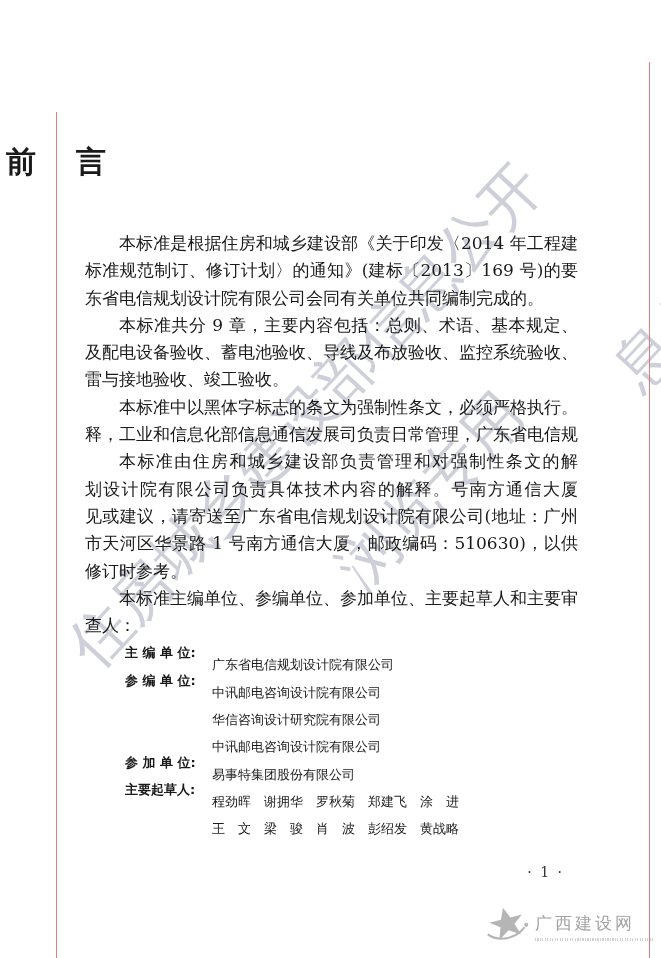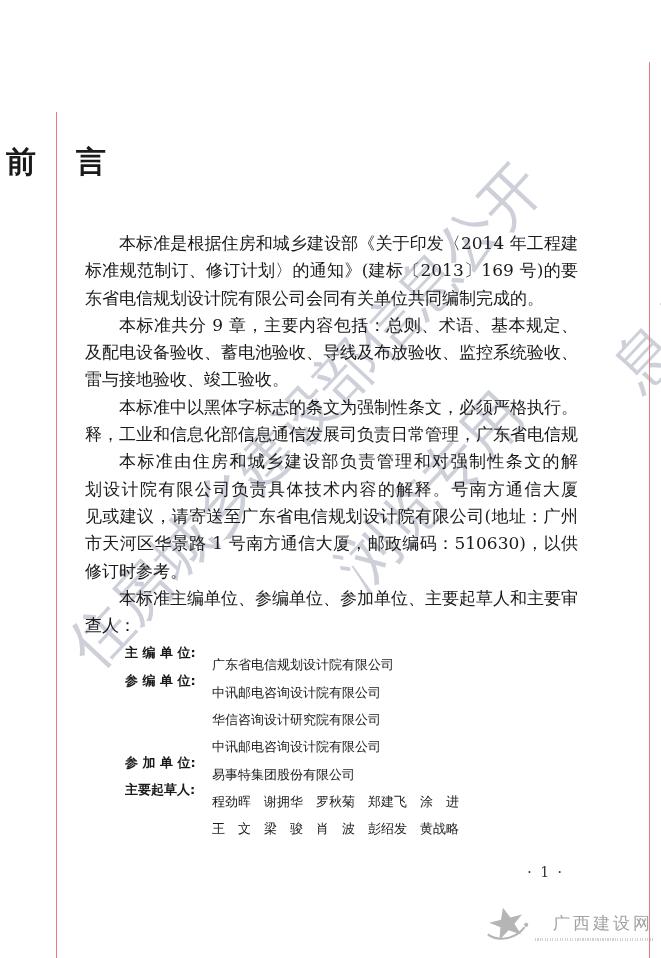--- a/index.html
+++ b/index.html
@@ -51,21 +51,21 @@
   .pagenum{
     position:absolute;left:85px;top:864px;width:491px;z-index:3;
     text-align:right;padding-right:12px;box-sizing:border-box;
     font-size:14px;letter-spacing:2px;color:#333;
   }
   
   .logo{
     position:absolute;right:8px;bottom:10px;z-index:3;
     display:flex;align-items:center;gap:4px;
   }
-  .logo-text-wrap{display:flex;flex-direction:column;gap:3px;align-items:flex-end;}
+  .logo-text-wrap{display:flex;flex-direction:column;gap:3px;}
   .logo-name{
     color:var(--logo-gray);font-size:17px;letter-spacing:3px;
     font-family:"DejaVu Serif","Liberation Serif",serif;
   }
   .logo-tagline{
     height:3px;width:118px;opacity:.8;
     background:repeating-linear-gradient(90deg,#c6c6c6 0 1px,transparent 1px 2.5px);
   }
 </style>
 </head>

